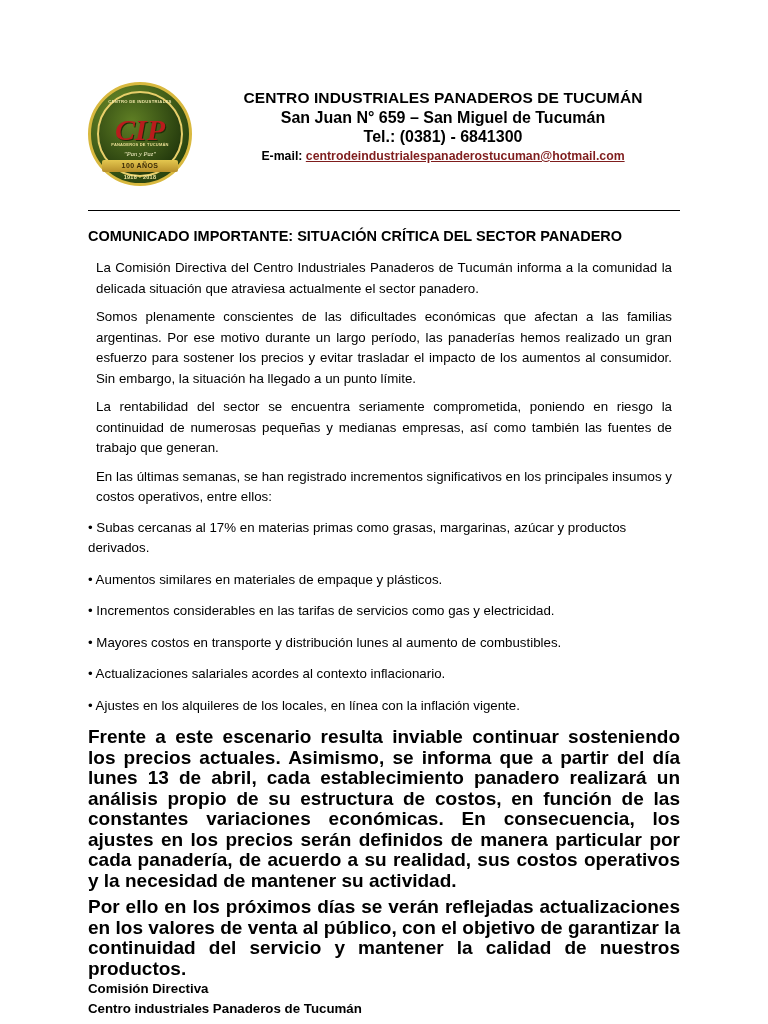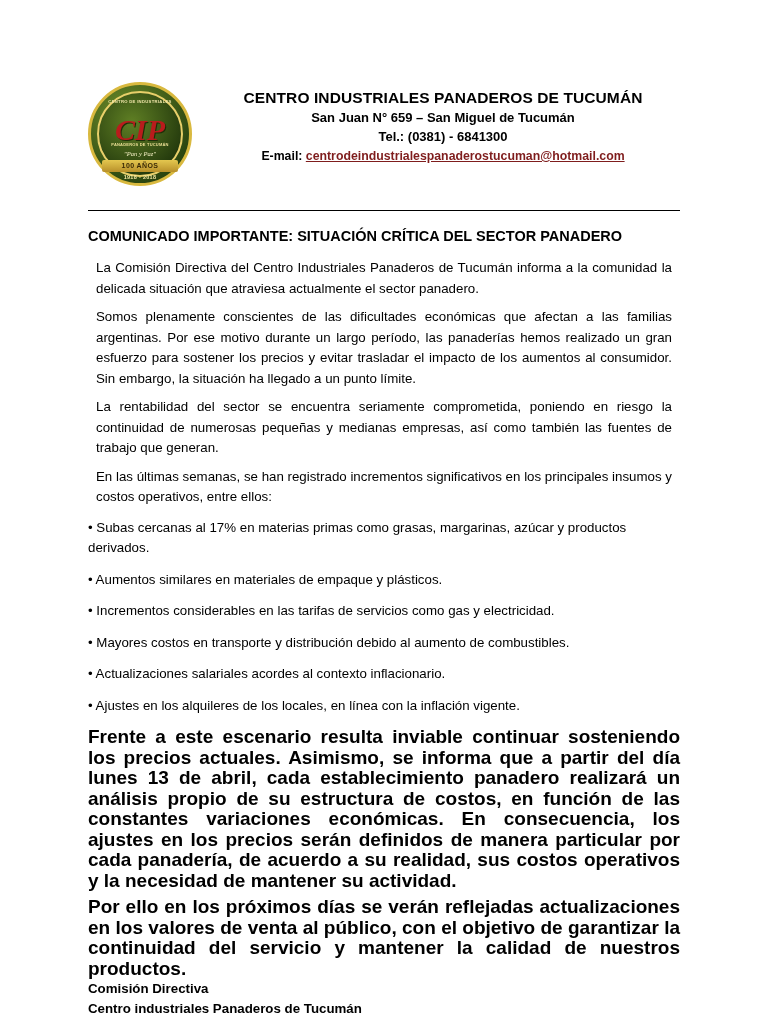--- a/index.html
+++ b/index.html
@@ -132,21 +132,21 @@
     text-align: center;
     padding-top: 10px;
   }
   .org-title {
     font-size: 15.5px;
     font-weight: bold;
     letter-spacing: .1px;
     line-height: 20px;
   }
   .org-line {
-    font-size: 13px;
+    font-size: 16px;
     font-weight: bold;
     line-height: 19px;
   }
   .org-email {
     font-size: 12.3px;
     font-weight: bold;
     line-height: 19px;
     margin-top: 1px;
   }
   .org-email a {
@@ -237,21 +237,21 @@
 
   <p class="para">La Comisión Directiva del Centro Industriales Panaderos de Tucumán informa a la comunidad la delicada situación que atraviesa actualmente el sector panadero.</p>
   <p class="para nogap">Somos plenamente conscientes de las dificultades económicas que afectan a las familias argentinas. Por ese motivo durante un largo período, las panaderías hemos realizado un gran esfuerzo para sostener los precios y evitar trasladar el impacto de los aumentos al consumidor. Sin embargo, la situación ha llegado a un punto límite.</p>
   <p class="para nogap">La rentabilidad del sector se encuentra seriamente comprometida, poniendo en riesgo la continuidad de numerosas pequeñas y medianas empresas, así como también las fuentes de trabajo que generan.</p>
   <p class="para nogap">En las últimas semanas, se han registrado incrementos significativos en los principales insumos y costos operativos, entre ellos:</p>
 
   <ul class="bullets">
     <li>• Subas cercanas al 17% en materias primas como grasas, margarinas, azúcar y productos derivados.</li>
     <li>• Aumentos similares en materiales de empaque y plásticos.</li>
     <li>• Incrementos considerables en las tarifas de servicios como gas y electricidad.</li>
-    <li>• Mayores costos en transporte y distribución debido al aumento de combustibles.</li>
+    <li>• Mayores costos en transporte y distribución lunes al aumento de combustibles.</li>
     <li>• Actualizaciones salariales acordes al contexto inflacionario.</li>
     <li>• Ajustes en los alquileres de los locales, en línea con la inflación vigente.</li>
   </ul>
 
   <p class="bold">Frente a este escenario resulta inviable continuar sosteniendo los precios actuales. Asimismo, se informa que a partir del día lunes 13 de abril, cada establecimiento panadero realizará un análisis propio de su estructura de costos, en función de las constantes variaciones económicas. En consecuencia, los ajustes en los precios serán definidos de manera particular por cada panadería, de acuerdo a su realidad, sus costos operativos y la necesidad de mantener su actividad.</p>
   <p class="bold">Por ello en los próximos días se verán reflejadas actualizaciones en los valores de venta al público, con el objetivo de garantizar la continuidad del servicio y mantener la calidad de nuestros productos.</p>
 
 
   <div class="signature">
     <div>Comisión Directiva</div>

